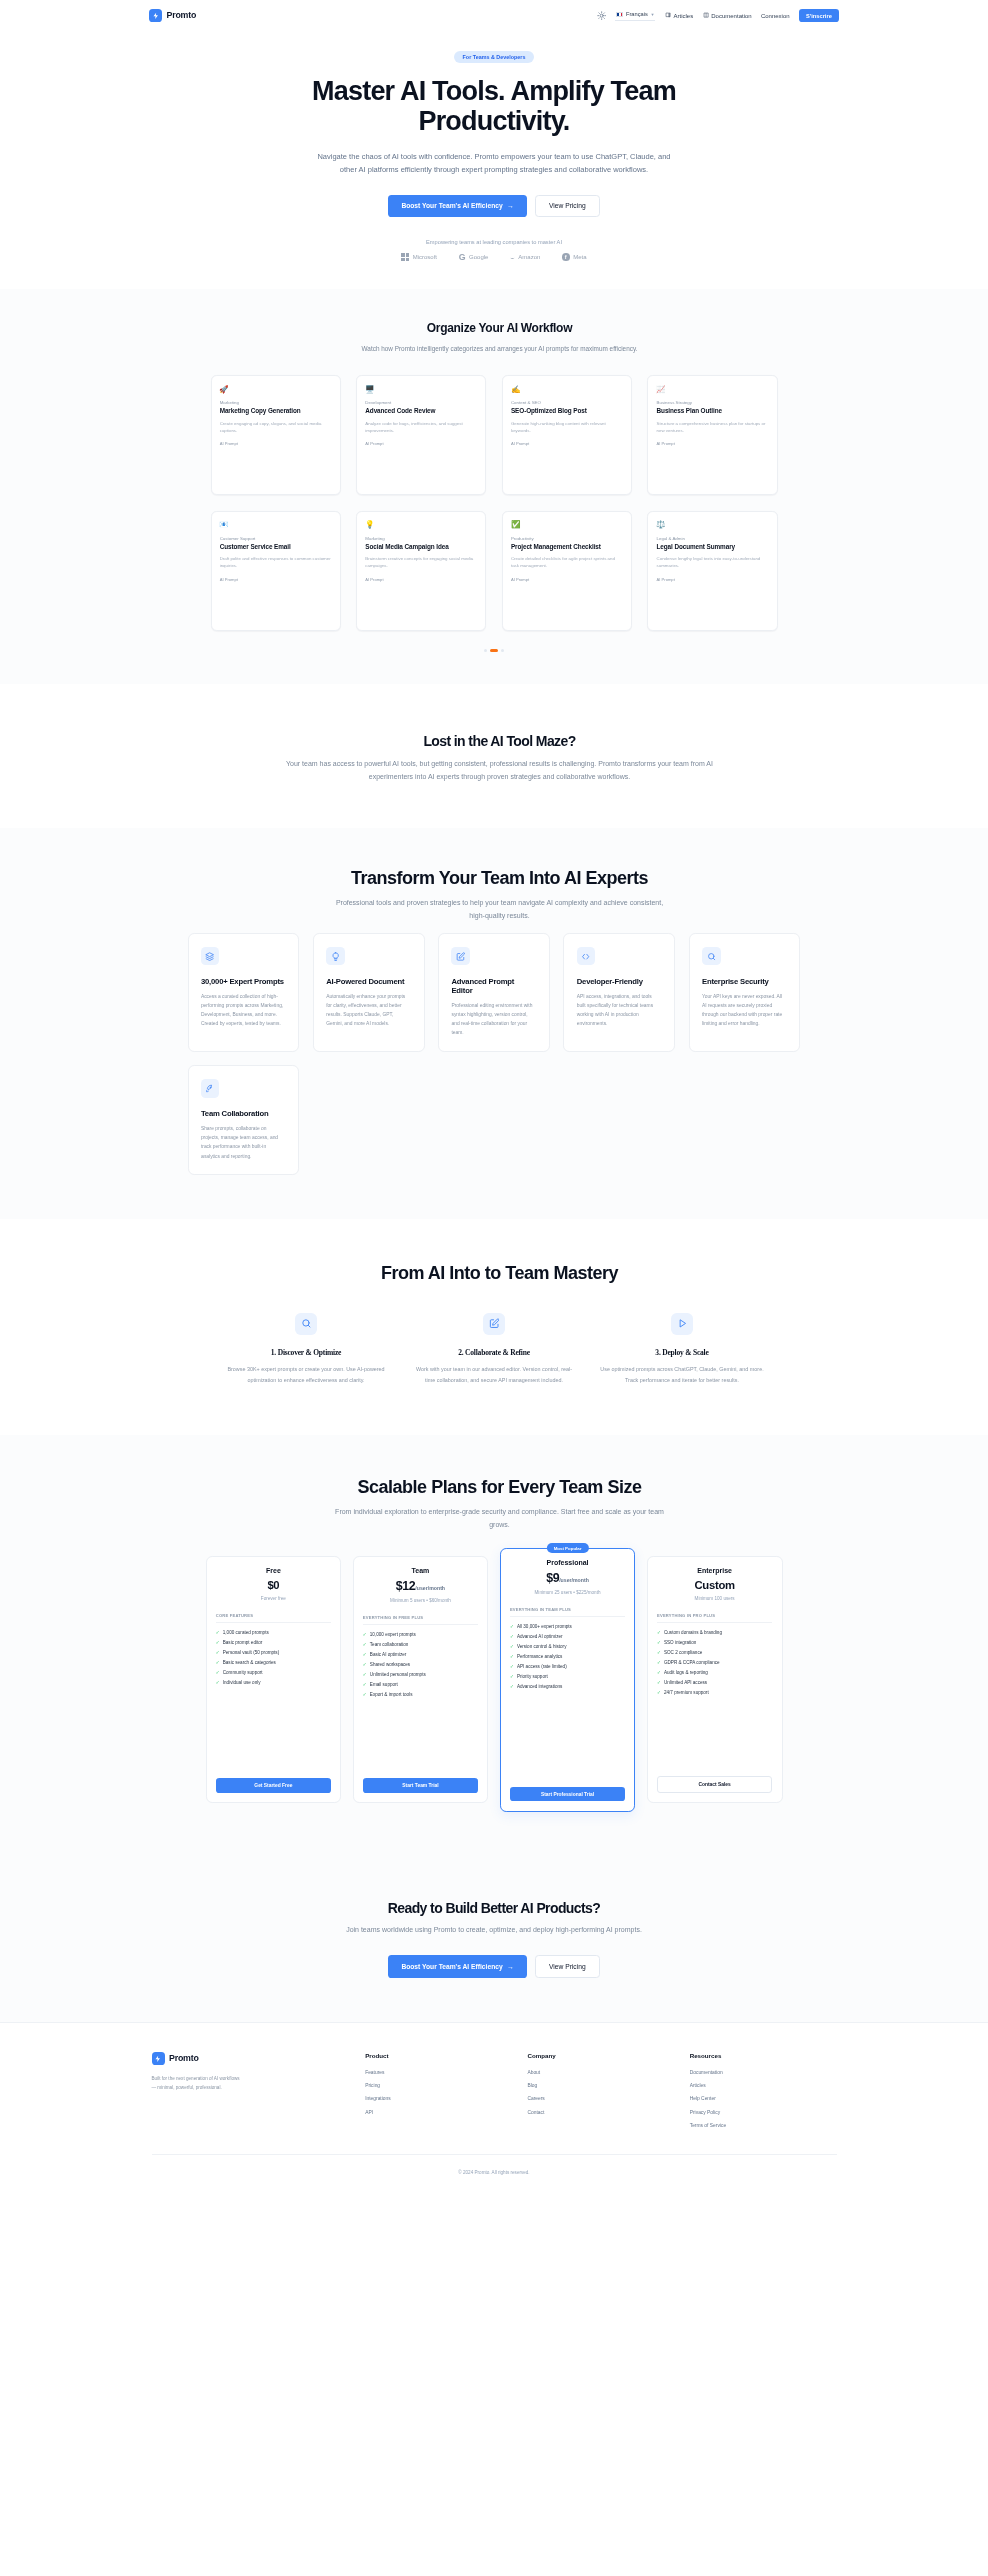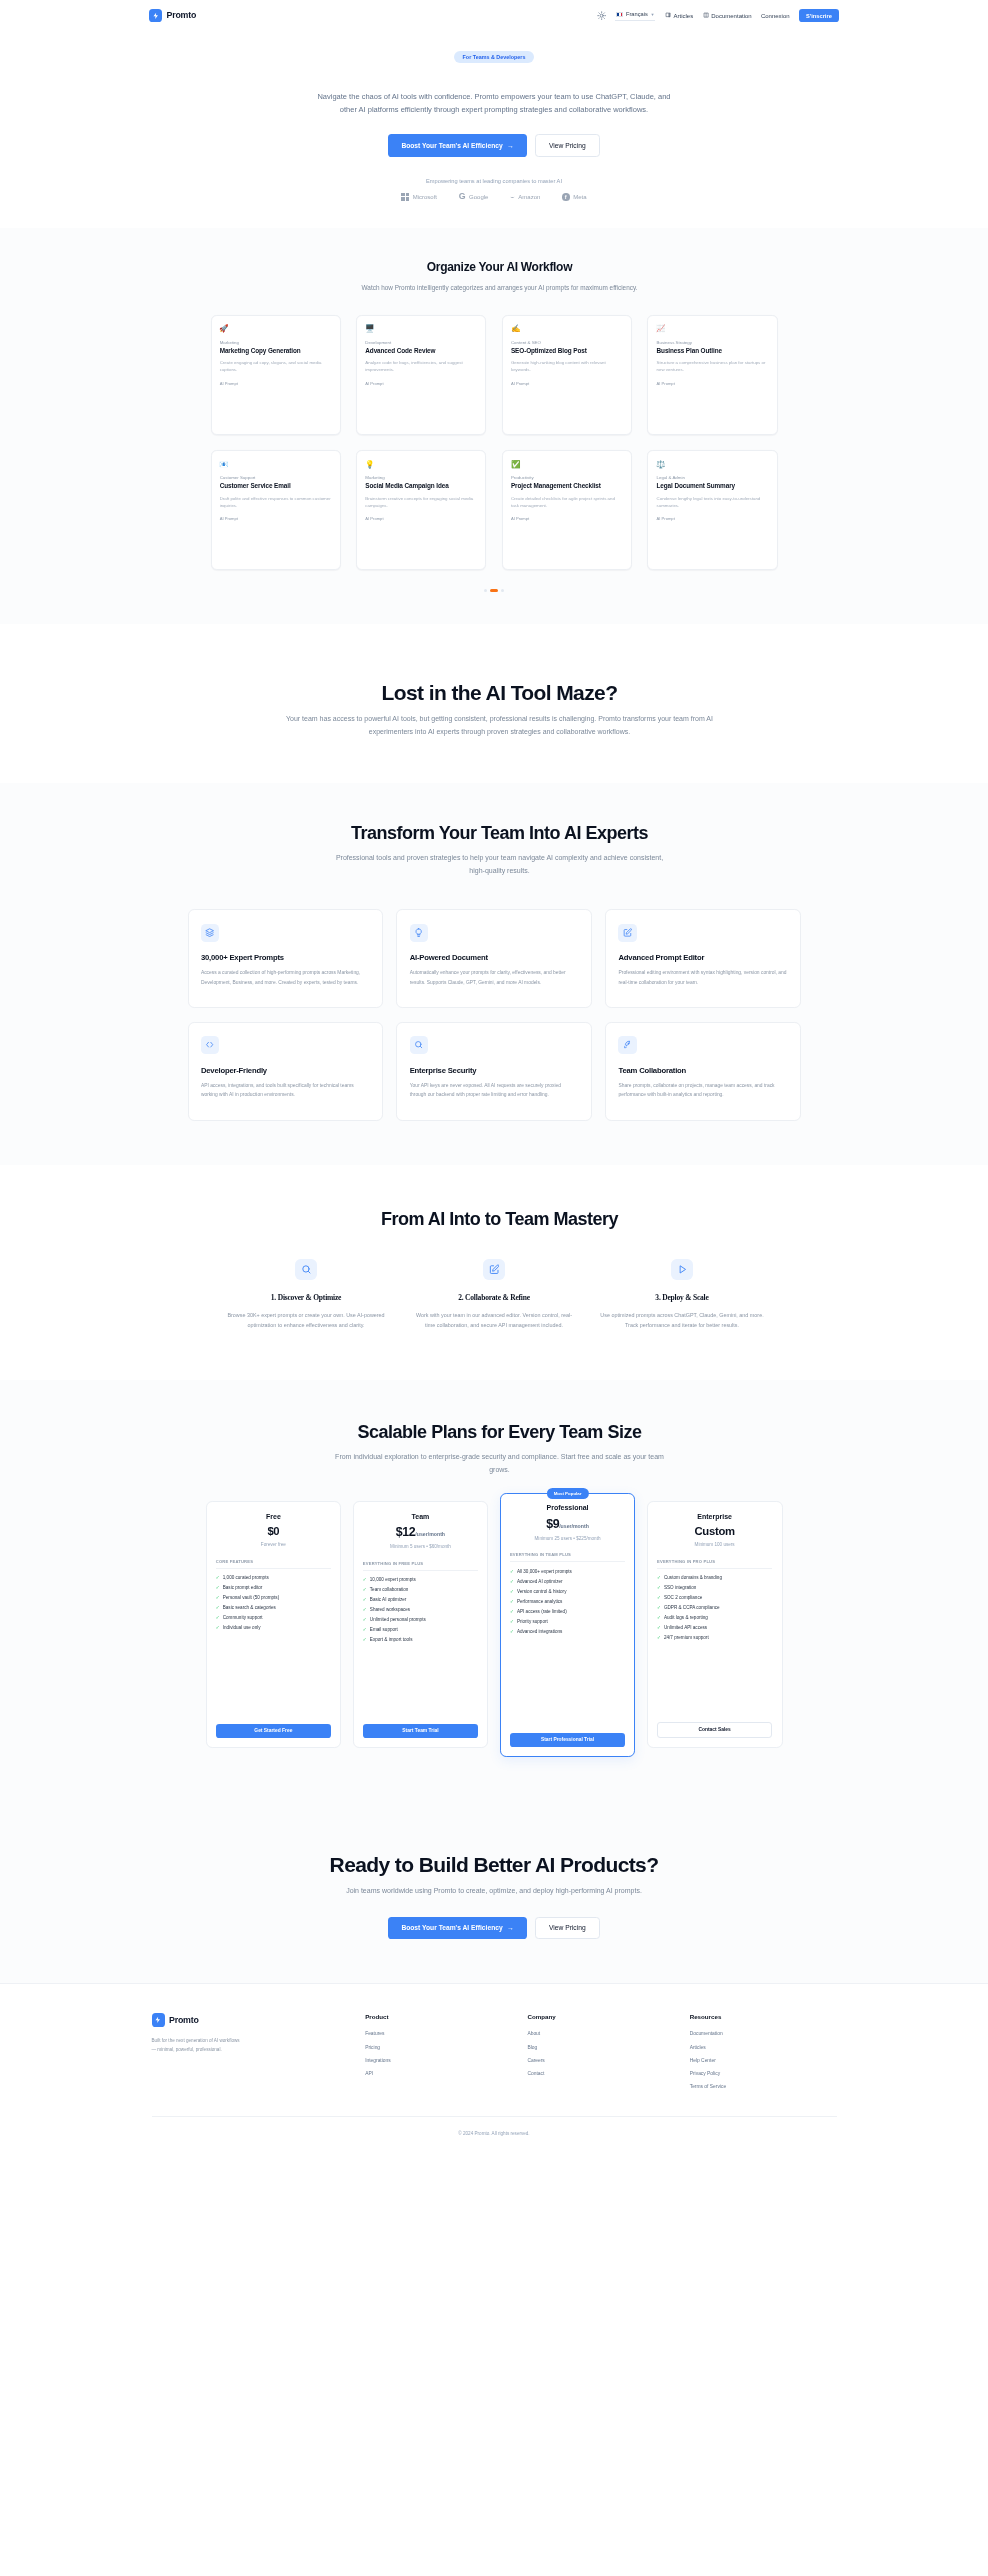--- a/index.html
+++ b/index.html
@@ -93,21 +93,21 @@
   .amz { font-size:7.2px; color:#9aa5b4; line-height:1; }
   .fb { width:7.7px; height:7.7px; border-radius:50%; background:#9aa5b4; color:#fff;
         font-size:5.7px; font-weight:700; display:flex; align-items:center; justify-content:center; }
 
   
   .section { padding:32px 0; }
   .sect-tint { background:#fbfcfd; }
   .narrow { width:577px; margin:0 auto; }
   .sect-head { text-align:center;padding-left:11px; }
   h2.sect-title { font-size:12px; font-weight:700; letter-spacing:-0.3px; color:#0b1220; }
-  h2.big { font-size:21px; letter-spacing:-0.6px; font-weight:800;margin-top:8px; }
+  h2.big { font-size:14px; letter-spacing:-0.6px; font-weight:800; }
   h2.mid { font-size:18px; letter-spacing:-0.5px; font-weight:800; }
   .sect-sub { margin:8.2px auto 0; font-size:6.4px; line-height:1.85; color:#7b8899; max-width:278px; }
   .sect-sub.wide { max-width:464px; font-size:7px; }
 
   
   .prompt-grid {
     display:grid; grid-template-columns:repeat(4, 1fr); gap:15.5px;
     width:567px; margin:20.6px auto 0;
   }
   .prompt-card {
@@ -119,22 +119,22 @@
   .pc-cat { font-size:4.4px; color:#8d99a9; margin-bottom:2.1px; }
   .pc-title { font-size:6.4px; font-weight:700; color:#0b1220; line-height:1.3; letter-spacing:-0.1px; }
   .pc-desc { margin-top:4.1px; font-size:4.4px; line-height:1.65; color:#a3adbb; }
   .pc-tag { margin-top:7.2px; font-size:4.1px; color:#8d99a9; }
   .dots { display:flex; justify-content:center; gap:3.1px; margin-top:18.5px; }
   .dot { width:3.1px; height:3.1px; border-radius:50%; background:#e2e8f0; }
   .dot.active { background:#f97316; width:8.2px; border-radius:2.1px; }
 
   
   .feature-grid {
-    display:grid; grid-template-columns:repeat(3, 1fr); gap:13.4px;
-    width:613px; margin:31px auto 0;
+    display:grid; grid-template-columns:repeat(5, 1fr); gap:13.4px;
+    width:613px; margin:10px auto 0;
   }
   .feature-card {
     background:#fff; border:0.5px solid #eceff3; border-radius:6.2px;
     padding:13.4px 12.4px; min-height:99px;
   }
   .fi-wrap {
     width:18.5px; height:18.5px; border-radius:4.6px; background:#eaf2fe;
     display:flex; align-items:center; justify-content:center; color:#3b82f6;
     margin-bottom:11.3px;
   }
@@ -262,20 +262,21 @@
       <a class="nav-link">
         <span>Connexion</span>
       </a>
 
       <button class="btn-signup">S'inscrire</button>
     </nav>
   </header>
 
   <section class="hero">
     <div class="pill">For Teams &amp; Developers</div>
+    <h1 class="hero-title">Master AI Tools. Amplify Team Productivity.</h1>
     <p class="hero-sub">Navigate the chaos of AI tools with confidence. Promto empowers your team to use ChatGPT, Claude, and other AI platforms efficiently through expert prompting strategies and collaborative workflows.</p>
 
     <div class="cta-row">
       <button class="btn-primary">
         <span>Boost Your Team's AI Efficiency</span>
         <span>→</span>
       </button>
       <button class="btn-secondary">View Pricing</button>
     </div>
 

